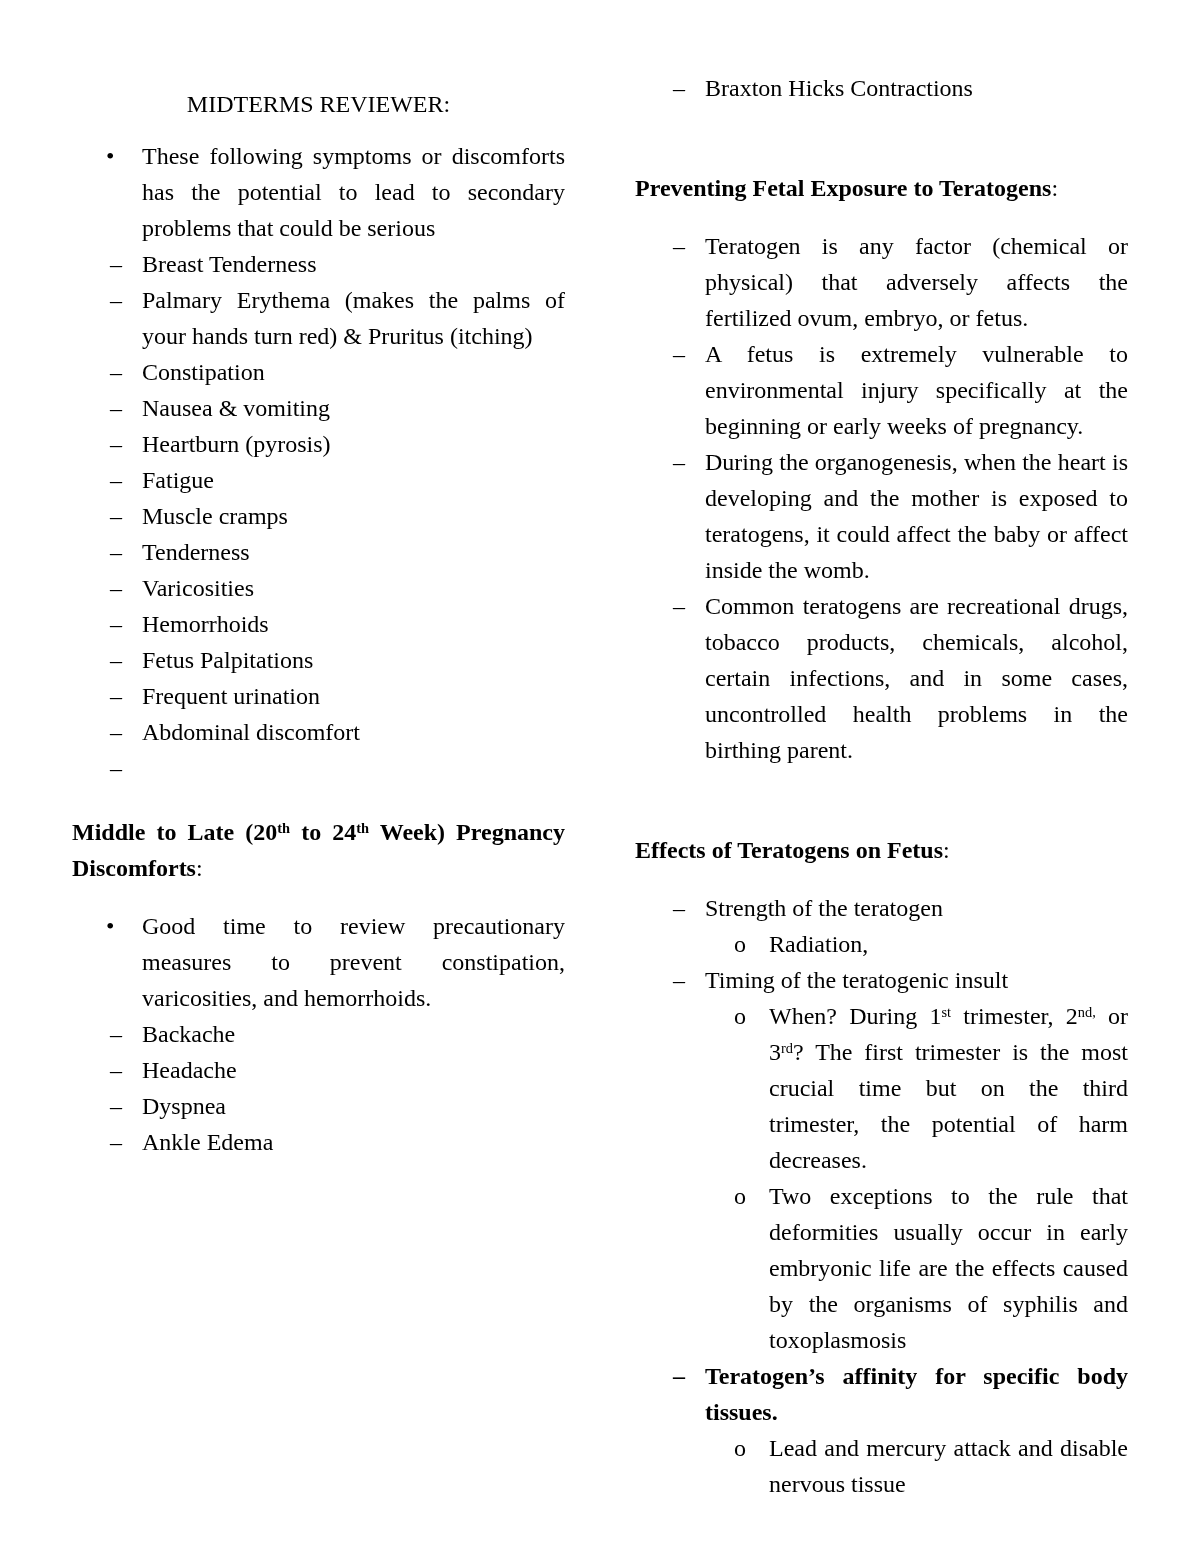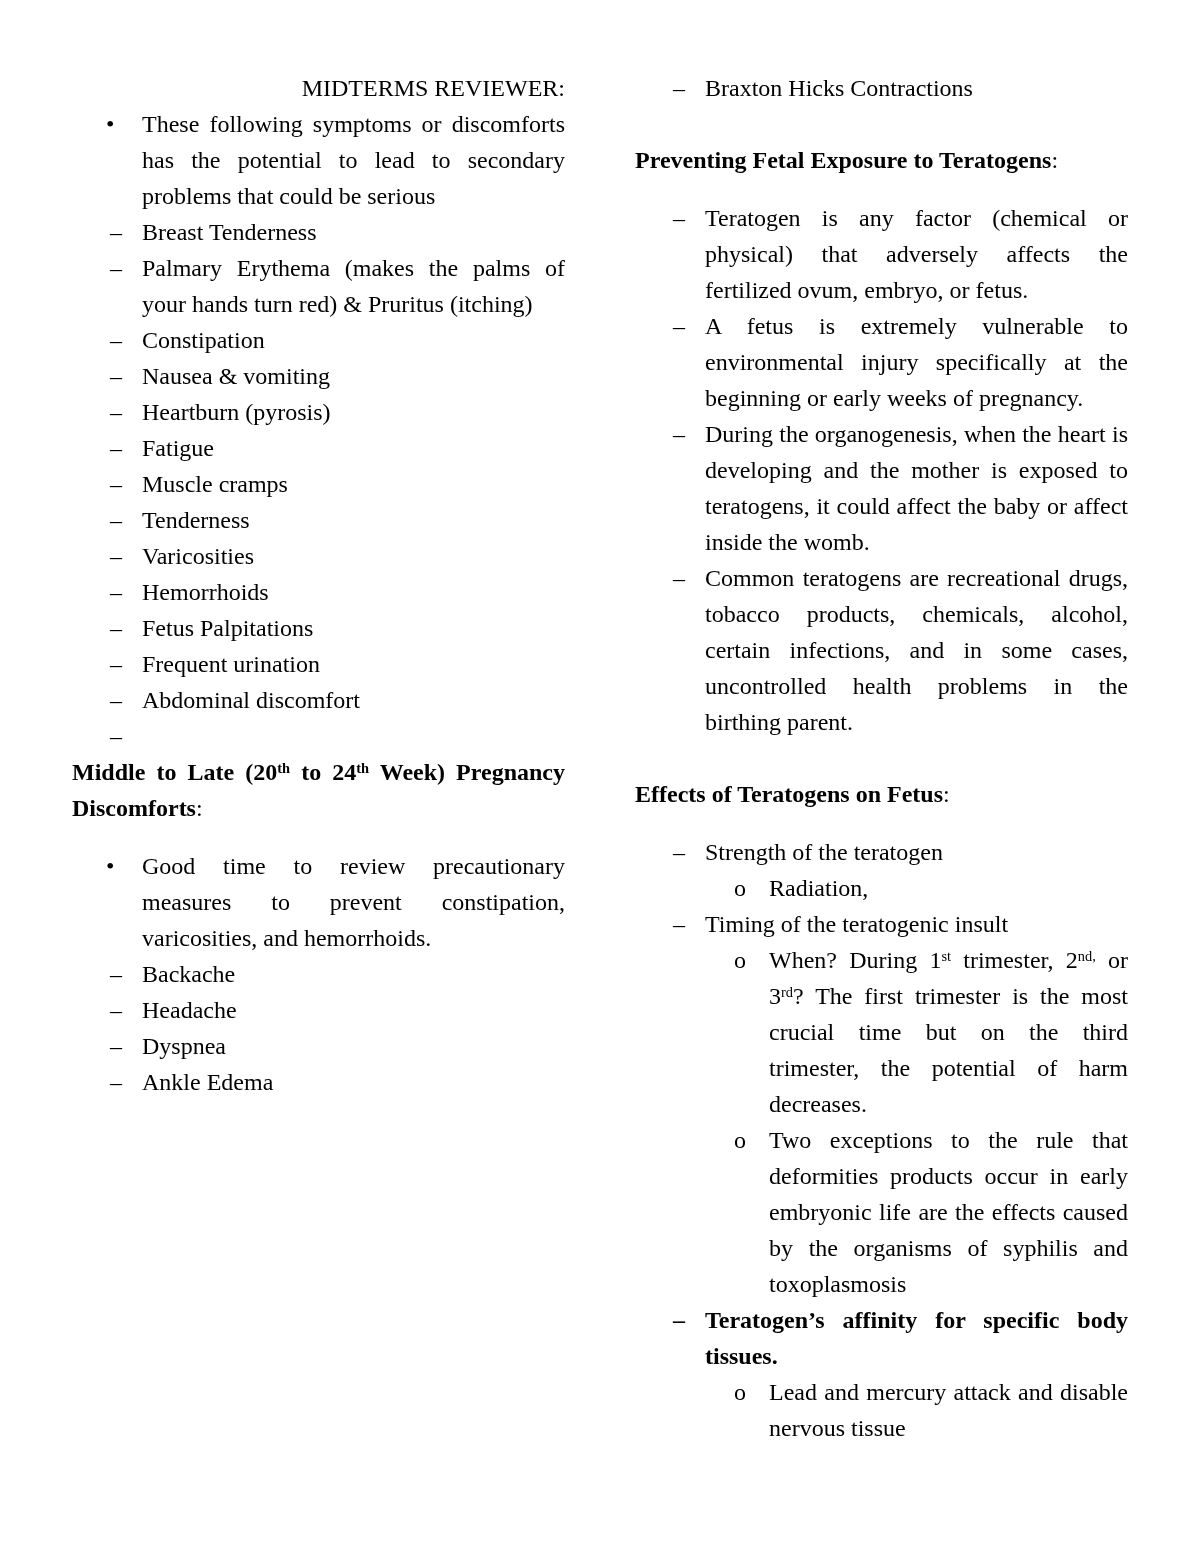--- a/index.html
+++ b/index.html
@@ -4,24 +4,24 @@
 <style>
   html,body{margin:0;padding:0;background:#e8e8e8;}
   .page{
     width:1200px;height:1553px;margin:0 auto;background:#ffffff;
     box-sizing:border-box;padding:70px 72px 40px 72px;
     display:flex;gap:70px;overflow:hidden;
     font-family:"Liberation Serif","DejaVu Serif",serif;
     font-size:24px;line-height:36px;color:#000000;
   }
   .col{width:493px;flex:0 0 493px;}
-  .doc-title{margin:0;text-align:right;}
+  .doc-title{margin:16px;text-align:center;}
   .hl-wrap{text-align:center;margin:54px 0 0 0;}
   .hl{background:#ffff00;font-weight:700;padding:3px 6px;display:inline-block;line-height:34px;}
-  .heading{font-weight:700;margin:36px 0 22px 0;text-align:justify;}
+  .heading{font-weight:700;margin:64px 0 22px 0;text-align:justify;}
   .col > .heading:first-child{margin-top:0;}
   .item{position:relative;text-align:justify;margin:0;}
   .item .marker{position:absolute;left:38px;top:0;}
   .item{padding-left:70px;}
   .item.bullet .marker{left:34px;}
   .item.circle{padding-left:134px;}
   .item.circle .marker{left:99px;}
   .item.bold{font-weight:700;}
   .sup{font-size:0.6em;position:relative;top:-0.5em;line-height:0;}
   .plain{font-weight:400;}
@@ -59,17 +59,17 @@
       <div class="heading"><span class="">Preventing Fetal Exposure to Teratogens</span><span class="plain">:</span></div>
       <div class="item dash"><span class="marker">–</span><span><span class="">Teratogen is any factor (chemical or physical) that adversely affects the fertilized ovum, embryo, or fetus.</span></span></div>
       <div class="item dash"><span class="marker">–</span><span><span class="">A fetus is extremely vulnerable to environmental injury specifically at the beginning or early weeks of pregnancy.</span></span></div>
       <div class="item dash"><span class="marker">–</span><span><span class="">During the organogenesis, when the heart is developing and the mother is exposed to teratogens, it could affect the baby or affect inside the womb.</span></span></div>
       <div class="item dash"><span class="marker">–</span><span><span class="">Common teratogens are recreational drugs, tobacco products, chemicals, alcohol, certain infections, and in some cases, uncontrolled health problems in the birthing parent.</span></span></div>
       <div class="heading"><span class="">Effects of Teratogens on Fetus</span><span class="plain">:</span></div>
       <div class="item dash"><span class="marker">–</span><span><span class="">Strength of the teratogen</span></span></div>
       <div class="item circle"><span class="marker">o</span><span><span class="">Radiation,</span></span></div>
       <div class="item dash"><span class="marker">–</span><span><span class="">Timing of the teratogenic insult</span></span></div>
       <div class="item circle"><span class="marker">o</span><span><span class="">When? During 1</span><span class="sup ">st</span><span class=""> trimester, 2</span><span class="sup ">nd,</span><span class=""> or 3</span><span class="sup ">rd</span><span class="">? The first trimester is the most crucial time but on the third trimester, the potential of harm decreases.</span></span></div>
-      <div class="item circle"><span class="marker">o</span><span><span class="">Two exceptions to the rule that deformities products occur in early embryonic life are the effects caused by the organisms of syphilis and toxoplasmosis</span></span></div>
+      <div class="item circle"><span class="marker">o</span><span><span class="">Two exceptions to the rule that deformities usually occur in early embryonic life are the effects caused by the organisms of syphilis and toxoplasmosis</span></span></div>
       <div class="item dash bold"><span class="marker">–</span><span><span class="">Teratogen’s affinity for specific body tissues.</span></span></div>
       <div class="item circle"><span class="marker">o</span><span><span class="">Lead and mercury attack and disable nervous tissue</span></span></div>
     </div>
 </div>
 
 </body></html>

